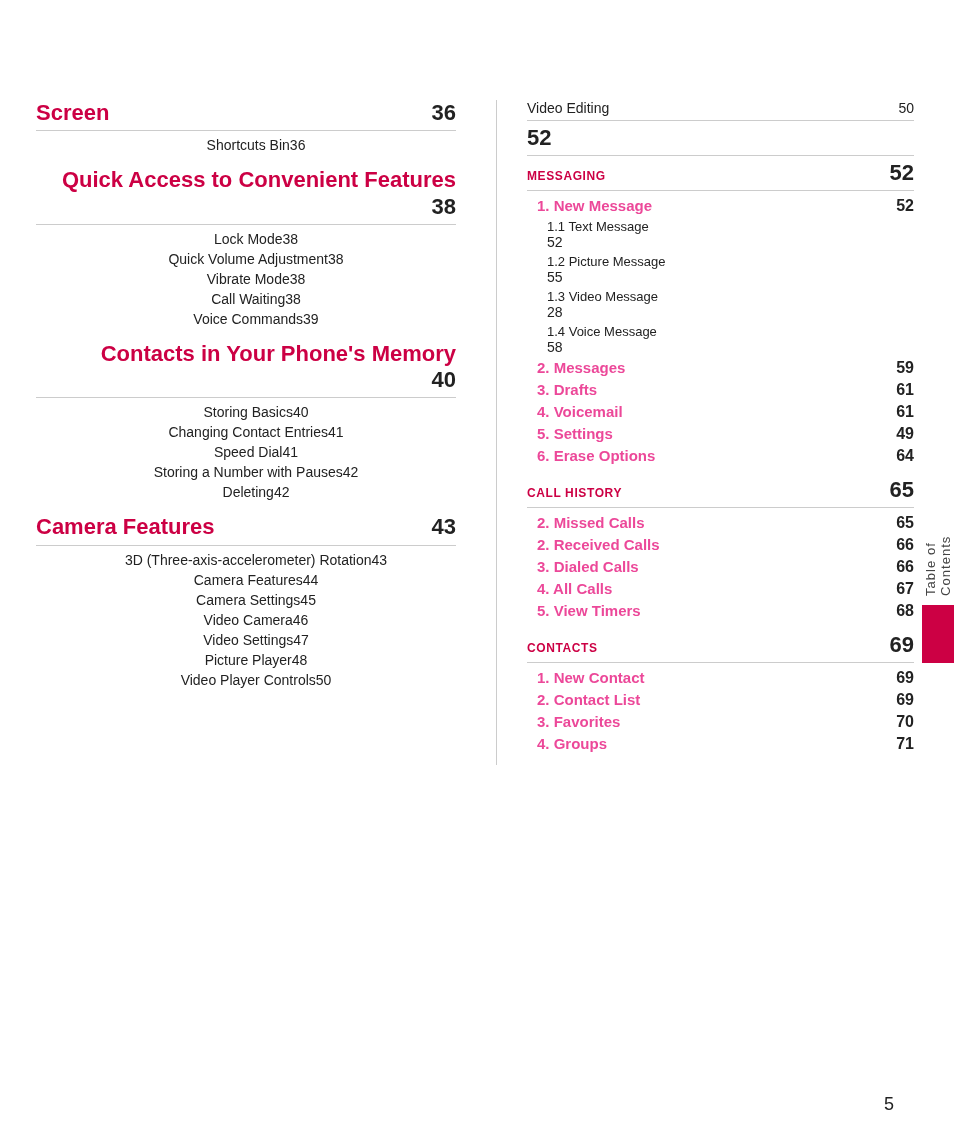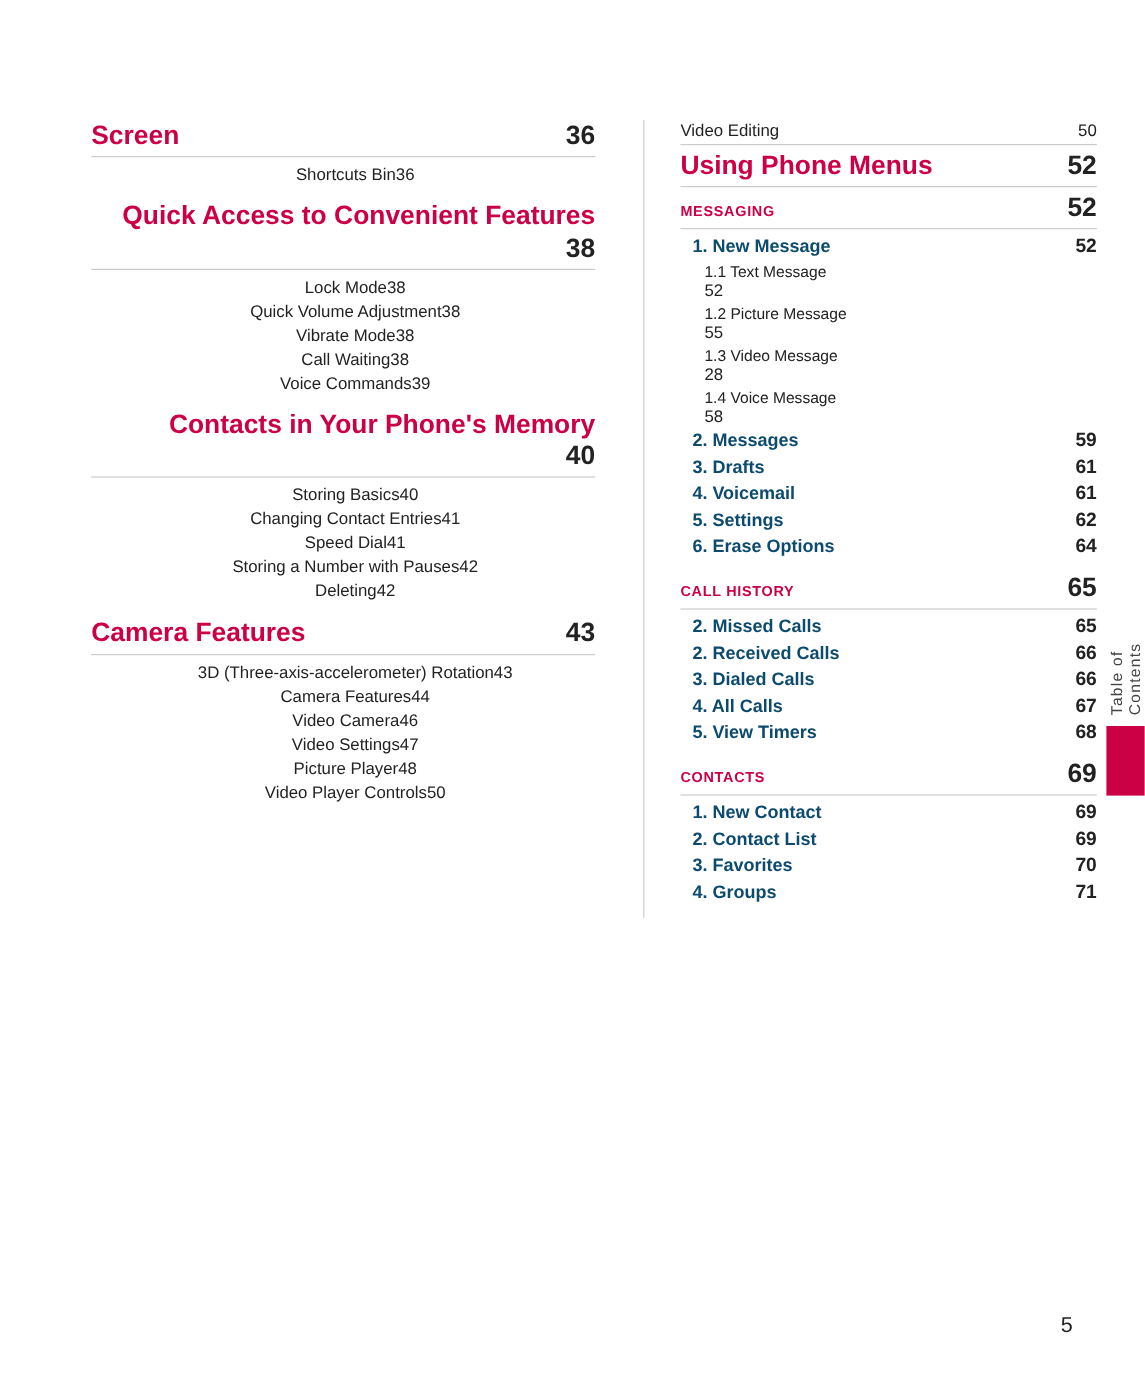--- a/index.html
+++ b/index.html
@@ -9,21 +9,21 @@
       background: #ffffff;
       font-family: Arial, Helvetica, sans-serif;
       font-size: 15px;
       color: #222;
       position: relative;
     }
 
     .page-container {
       display: flex;
       flex-direction: row;
-      padding: 100px 40px 60px 76px;
+      padding: 100px 40px 60px 36px;
       gap: 40px;
     }
 
     .left-column {
       flex: 0 0 420px;
     }
 
     .right-column {
       flex: 1;
       border-left: 1px solid #ccc;
@@ -167,21 +167,21 @@
 
     .rtoc-item-row {
       display: flex;
       justify-content: space-between;
       align-items: baseline;
       padding: 2px 0 2px 10px;
     }
 
     .rtoc-item-label {
       font-size: 15px;
-      color: #0c4a6e;
+      color: #ec4899;
       font-weight: bold;
     }
 
     .rtoc-item-page {
       font-size: 16px;
       font-weight: bold;
       color: #222;
     }
 
     .rtoc-subitem-row {
@@ -319,20 +319,24 @@
         </div>
         <div class="toc-subsection-row">
           <span class="toc-subsection-label">3D (Three-axis-accelerometer) Rotation</span>
           <span class="toc-subsection-page">43</span>
         </div>
         <div class="toc-subsection-row">
           <span class="toc-subsection-label">Camera Features</span>
           <span class="toc-subsection-page">44</span>
         </div>
         <div class="toc-subsection-row">
+          <span class="toc-subsection-label">Camera Settings</span>
+          <span class="toc-subsection-page">45</span>
+        </div>
+        <div class="toc-subsection-row">
           <span class="toc-subsection-label">Video Camera</span>
           <span class="toc-subsection-page">46</span>
         </div>
         <div class="toc-subsection-row">
           <span class="toc-subsection-label">Video Settings</span>
           <span class="toc-subsection-page">47</span>
         </div>
         <div class="toc-subsection-row">
           <span class="toc-subsection-label">Picture Player</span>
           <span class="toc-subsection-page">48</span>
@@ -343,21 +347,20 @@
         </div>
       </div>
     </div>
 
   <div class="right-column" id="right-col">
   <div class="rtoc-top-row">
         <span class="rtoc-top-label">Video Editing</span>
         <span class="rtoc-top-page">50</span>
       </div>
       <div class="rtoc-section-row">
-        <span class="rtoc-section-heading">Using Phone Menus</span>
         <span class="rtoc-section-page">52</span>
       </div>
       <div class="rtoc-group">
         <div class="rtoc-category-row">
           <span class="rtoc-category-heading">MESSAGING</span>
           <span class="rtoc-category-page">52</span>
         </div>
         <div class="rtoc-item-row">
           <span class="rtoc-item-label">1. New Message</span>
           <span class="rtoc-item-page">52</span>
@@ -385,21 +388,21 @@
         <div class="rtoc-item-row">
           <span class="rtoc-item-label">3. Drafts</span>
           <span class="rtoc-item-page">61</span>
         </div>
         <div class="rtoc-item-row">
           <span class="rtoc-item-label">4. Voicemail</span>
           <span class="rtoc-item-page">61</span>
         </div>
         <div class="rtoc-item-row">
           <span class="rtoc-item-label">5. Settings</span>
-          <span class="rtoc-item-page">62</span>
+          <span class="rtoc-item-page">49</span>
         </div>
         <div class="rtoc-item-row">
           <span class="rtoc-item-label">6. Erase Options</span>
           <span class="rtoc-item-page">64</span>
         </div>
       </div>
       <div class="rtoc-group">
         <div class="rtoc-category-row">
           <span class="rtoc-category-heading">CALL HISTORY</span>
           <span class="rtoc-category-page">65</span>

